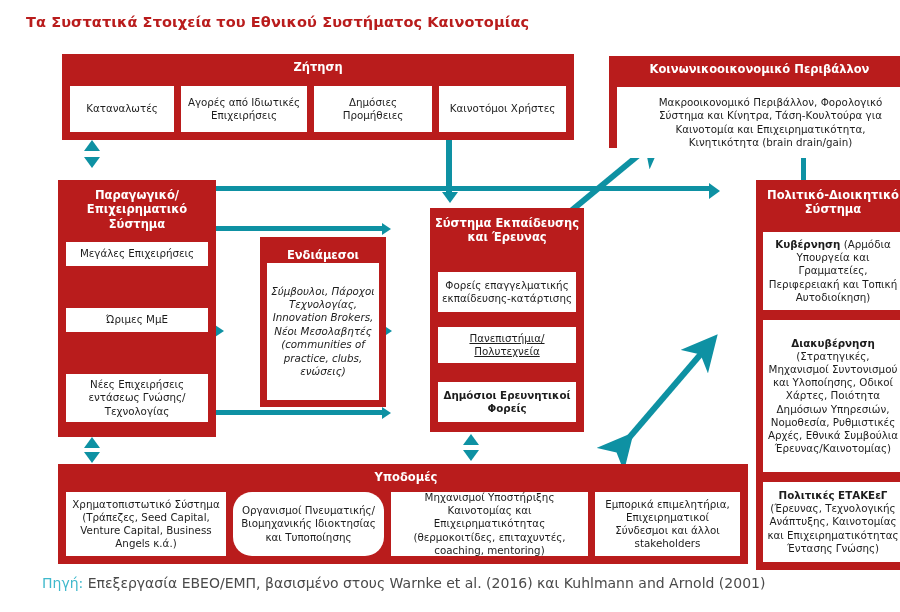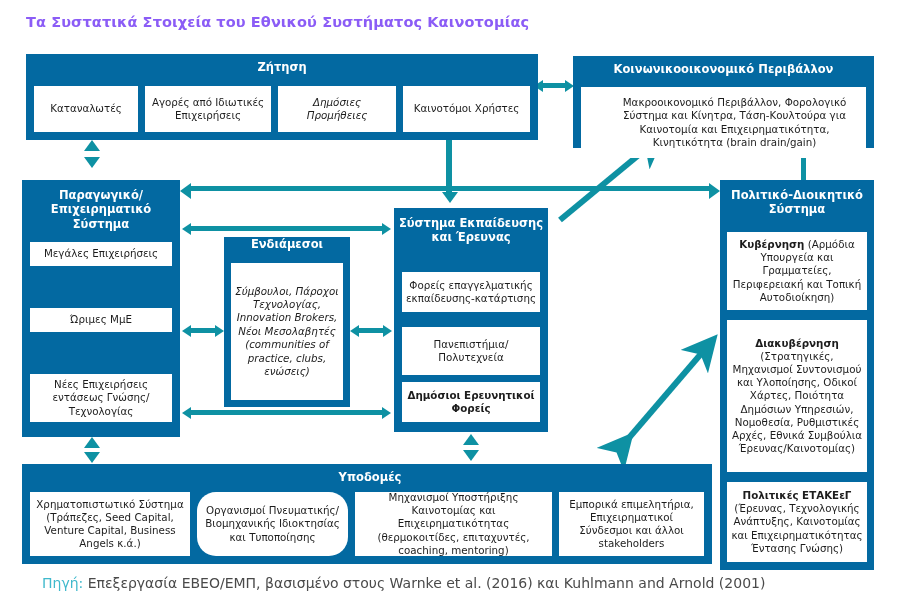--- a/index.html
+++ b/index.html
@@ -9,23 +9,24 @@
     font-family:"DejaVu Sans","Liberation Sans",sans-serif;
     position:relative;
     overflow:hidden;
     color:#1a1a1a;
   }
   #stage{position:absolute;left:0;top:0;width:900px;height:612px;}
 
   
   .panel{
     position:absolute;
-    background:#0369a1;
+    background:#b91c1c;
     box-sizing:border-box;
     z-index:3;
+    margin-left:36px;
   }
   .panel-title{
     color:#ffffff;
     font-weight:bold;
     text-align:center;
     font-size:11.5px;
     line-height:1.25;
     padding:6px 4px 5px 4px;
     box-sizing:border-box;
   }
@@ -40,21 +41,21 @@
     display:flex;
     align-items:center;
     justify-content:center;
     padding:3px 4px;
   }
   .cell b{font-weight:bold;}
 
   
   #page-title{
     position:absolute;left:26px;top:14px;
-    font-size:14.5px;font-weight:bold;color:#8b5cf6;
+    font-size:14.5px;font-weight:bold;color:#b91c1c;
     letter-spacing:.1px;
   }
   #source-note{
     position:absolute;left:42px;top:575px;
     font-size:14px;color:#4a4a4a;
   }
   #source-note .lbl{color:#3fb9cc;}
 
   
   .ar{position:absolute;z-index:2;}
@@ -170,46 +171,46 @@
   <div class="ar" style="left:795px;top:142px;width:18px;height:40px;">
     <div class="bar" style="left:6px;top:10px;width:5px;height:28px;"></div>
     <div class="tri up" style="left:1px;top:0px;"></div>
   </div>
 
   <div class="panel" style="left:26px;top:54px;width:512px;height:86px;">
     <div class="panel-title">Ζήτηση</div>
     <div style="position:absolute;left:8px;top:32px;width:496px;height:46px;display:flex;gap:7px;">
       <div class="cell" style="flex:0 0 104px;">Καταναλωτές</div>
       <div class="cell" style="flex:0 0 126px;">Αγορές από Ιδιωτικές Επιχειρήσεις</div>
-      <div class="cell" style="flex:0 0 118px;font-style:italic;">Δημόσιες Προμήθειες</div>
+      <div class="cell" style="flex:0 0 118px;">Δημόσιες Προμήθειες</div>
       <div class="cell" style="flex:1 1 auto;">Καινοτόμοι Χρήστες</div>
     </div>
   </div>
 
   <div class="panel" style="left:573px;top:56px;width:301px;height:92px;">
     <div class="panel-title">Κοινωνικοοικονομικό Περιβάλλον</div>
     <div class="cell" style="position:absolute;left:8px;top:31px;width:285px;height:71px;padding-left:26px;">Μακροοικονομικό Περιβάλλον, Φορολογικό Σύστημα και Κίνητρα, Τάση-Κουλτούρα για Καινοτομία και Επιχειρηματικότητα, Κινητικότητα (brain drain/gain)</div>
   </div>
 
   <div class="panel" style="left:22px;top:180px;width:158px;height:257px;">
     <div class="panel-title" style="padding-top:8px;">Παραγωγικό/ Επιχειρηματικό Σύστημα</div>
     <div class="cell" style="position:absolute;left:8px;top:62px;width:142px;height:24px;">Μεγάλες Επιχειρήσεις</div>
     <div class="cell" style="position:absolute;left:8px;top:128px;width:142px;height:24px;">Ώριμες ΜμΕ</div>
     <div class="cell" style="position:absolute;left:8px;top:194px;width:142px;height:48px;">Νέες Επιχειρήσεις εντάσεως Γνώσης/Τεχνολογίας</div>
   </div>
 
   <div class="panel" style="left:224px;top:237px;width:126px;height:170px;">
-    <div class="panel-title" style="padding-top:0;">Ενδιάμεσοι</div>
+    <div class="panel-title" style="padding-top:11px;">Ενδιάμεσοι</div>
     <div class="cell" style="position:absolute;left:7px;top:26px;width:112px;height:137px;font-style:italic;line-height:1.3;">Σύμβουλοι, Πάροχοι Τεχνολογίας, Innovation Brokers, Νέοι Μεσολαβητές (communities of practice, clubs, ενώσεις)</div>
   </div>
 
   <div class="panel" style="left:394px;top:208px;width:154px;height:224px;">
     <div class="panel-title" style="padding-top:8px;">Σύστημα Εκπαίδευσης και Έρευνας</div>
     <div class="cell" style="position:absolute;left:8px;top:64px;width:138px;height:40px;">Φορείς επαγγελματικής εκπαίδευσης-κατάρτισης</div>
-    <div class="cell" style="position:absolute;left:8px;top:119px;width:138px;height:48px;">Πανεπιστήμια/ Πολυτεχνεία</div>
+    <div class="cell" style="position:absolute;left:8px;top:119px;width:138px;height:36px;text-decoration:underline;">Πανεπιστήμια/ Πολυτεχνεία</div>
     <div class="cell" style="position:absolute;left:8px;top:174px;width:138px;height:40px;font-weight:bold;">Δημόσιοι Ερευνητικοί Φορείς</div>
   </div>
 
   <div class="panel" style="left:720px;top:180px;width:154px;height:390px;">
     <div class="panel-title" style="padding-top:8px;">Πολιτικό-Διοικητικό Σύστημα</div>
     <div class="cell" style="position:absolute;left:7px;top:52px;width:140px;height:78px;">
       <span><b>Κυβέρνηση</b><span> (Αρμόδια Υπουργεία και Γραμματείες, Περιφερειακή και Τοπική Αυτοδιοίκηση)</span></span>
     </div>
     <div class="cell" style="position:absolute;left:7px;top:140px;width:140px;height:152px;">
       <span><b>Διακυβέρνηση</b><br><span>(Στρατηγικές, Μηχανισμοί Συντονισμού και Υλοποίησης, Οδικοί Χάρτες, Ποιότητα Δημόσιων Υπηρεσιών, Νομοθεσία, Ρυθμιστικές Αρχές, Εθνικά Συμβούλια Έρευνας/Καινοτομίας)</span></span>

